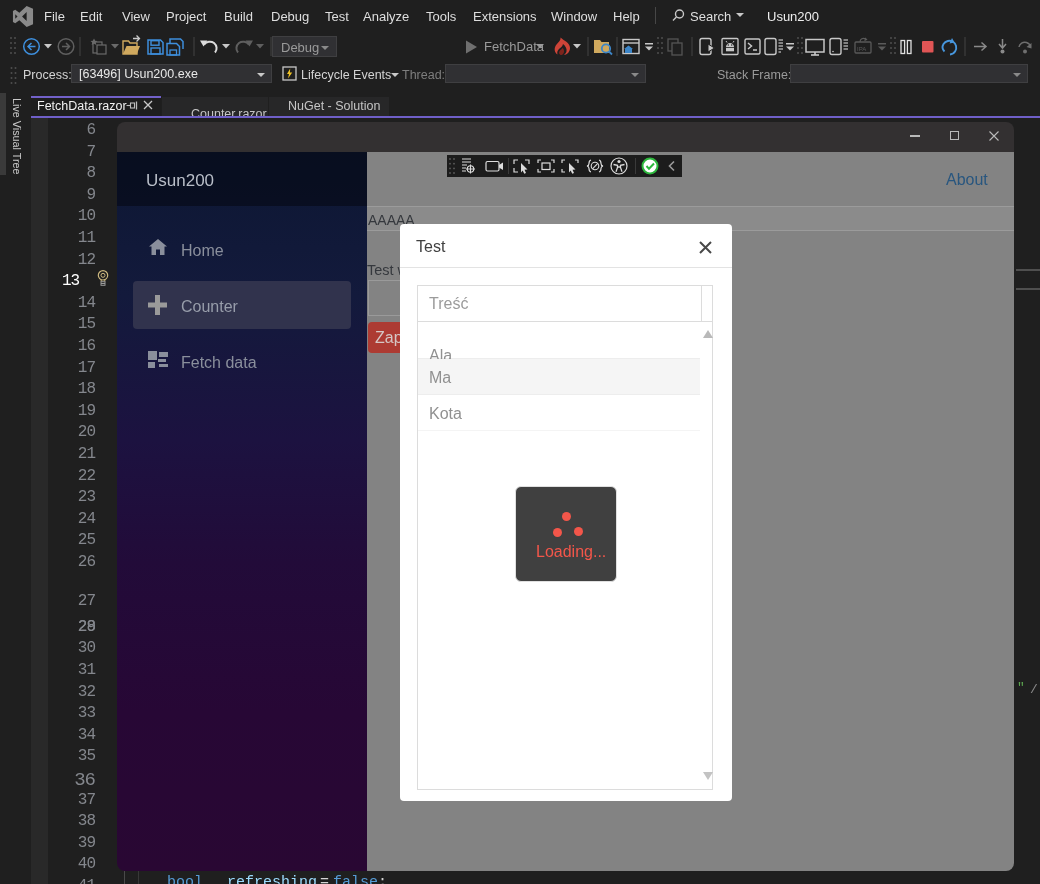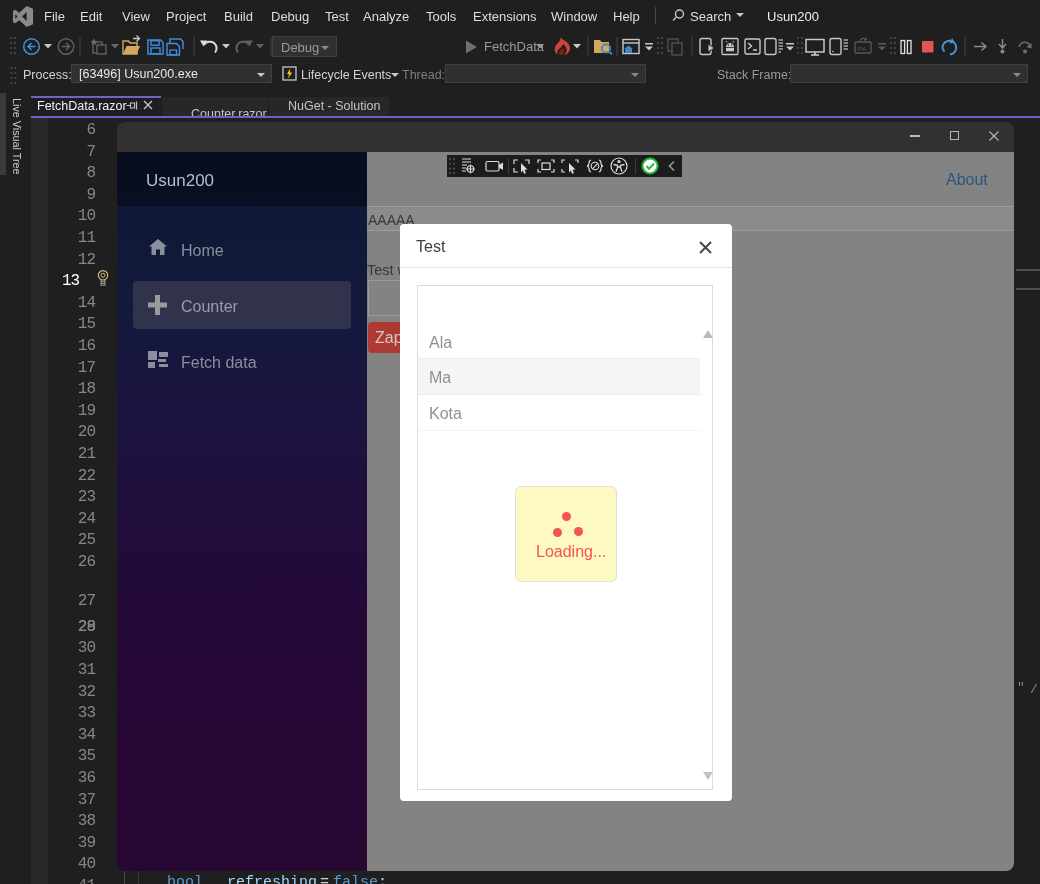--- a/index.html
+++ b/index.html
@@ -289,21 +289,21 @@
         <div class="abs" style="left:36px;top:435.0px;width:33px;text-align:right;font-family:'Liberation Mono',monospace;font-size:16px;letter-spacing:-1px;color:#84878d;">26</div>
         <div class="abs" style="left:36px;top:456.6px;width:33px;text-align:right;font-family:'Liberation Mono',monospace;font-size:16px;letter-spacing:-1px;color:#84878d;margin-top:17px;">27</div>
         <div class="abs" style="left:36px;top:500px;width:33px;text-align:right;font-family:'Liberation Mono',monospace;font-size:16px;letter-spacing:-1px;color:#84878d;">28</div>
         <div class="abs" style="left:36px;top:499.8px;width:33px;text-align:right;font-family:'Liberation Mono',monospace;font-size:16px;letter-spacing:-1px;color:#84878d;">29</div>
         <div class="abs" style="left:36px;top:521.4px;width:33px;text-align:right;font-family:'Liberation Mono',monospace;font-size:16px;letter-spacing:-1px;color:#84878d;">30</div>
         <div class="abs" style="left:36px;top:543.0px;width:33px;text-align:right;font-family:'Liberation Mono',monospace;font-size:16px;letter-spacing:-1px;color:#84878d;">31</div>
         <div class="abs" style="left:36px;top:564.6px;width:33px;text-align:right;font-family:'Liberation Mono',monospace;font-size:16px;letter-spacing:-1px;color:#84878d;">32</div>
         <div class="abs" style="left:36px;top:586.2px;width:33px;text-align:right;font-family:'Liberation Mono',monospace;font-size:16px;letter-spacing:-1px;color:#84878d;">33</div>
         <div class="abs" style="left:36px;top:607.8px;width:33px;text-align:right;font-family:'Liberation Mono',monospace;font-size:16px;letter-spacing:-1px;color:#84878d;">34</div>
         <div class="abs" style="left:36px;top:629.4px;width:33px;text-align:right;font-family:'Liberation Mono',monospace;font-size:16px;letter-spacing:-1px;color:#84878d;">35</div>
-        <div class="abs" style="left:36px;top:651.0px;width:33px;text-align:right;font-family:'Liberation Mono',monospace;font-size:16px;letter-spacing:-1px;color:#84878d;">36</div>
+        <div class="abs" style="left:36px;top:651.0px;width:33px;text-align:right;font-family:'Liberation Mono',monospace;font-size:19px;letter-spacing:-1px;color:#84878d;">36</div>
         <div class="abs" style="left:36px;top:672.6px;width:33px;text-align:right;font-family:'Liberation Mono',monospace;font-size:16px;letter-spacing:-1px;color:#84878d;">37</div>
         <div class="abs" style="left:36px;top:694.2px;width:33px;text-align:right;font-family:'Liberation Mono',monospace;font-size:16px;letter-spacing:-1px;color:#84878d;">38</div>
         <div class="abs" style="left:36px;top:715.8px;width:33px;text-align:right;font-family:'Liberation Mono',monospace;font-size:16px;letter-spacing:-1px;color:#84878d;">39</div>
         <div class="abs" style="left:36px;top:737.4px;width:33px;text-align:right;font-family:'Liberation Mono',monospace;font-size:16px;letter-spacing:-1px;color:#84878d;">40</div>
         <div class="abs" style="left:36px;top:759.0px;width:33px;text-align:right;font-family:'Liberation Mono',monospace;font-size:16px;letter-spacing:-1px;color:#84878d;">41</div>
       </div>
 
     <svg class="abs" style="left:71px;top:152px" width="12" height="16" viewBox="0 0 12 16">
       <circle cx="6" cy="5.3" r="4.7" fill="none" stroke="#cdb87e" stroke-width="1.2"></circle>
       <circle cx="6" cy="5.3" r="2" fill="none" stroke="#cdb87e" stroke-width="1"></circle>
@@ -437,35 +437,39 @@
 
     <div class="abs" id="modal" style="left:283px;top:102px;width:332px;height:577px;background:#ffffff;border-radius:4px;">
       <span class="abs" style="left:16px;top:14px;font-size:16px;color:#404040;">Test</span>
       <svg class="abs" style="left:299px;top:17px" width="13" height="13" viewBox="0 0 13 13">
         <path d="M1,1 L12,12 M12,1 L1,12" stroke="#484848" stroke-width="2"></path>
       </svg>
       <div class="abs" style="left:0;top:43px;width:332px;height:1px;background:#e3e3e3;"></div>
 
       <div class="abs" style="left:17px;top:61px;width:296px;height:505px;border:1px solid #dcdcdc;background:#fff;">
 
+        <div class="abs" style="left:0;top:0;width:294px;height:36px;border-bottom:1px solid #dcdcdc;">
+          <span class="abs" style="left:11px;top:9px;font-size:16px;color:#9b9b9b;">Treść</span>
+          <div class="abs" style="left:283px;top:0;width:1px;height:36px;background:#dcdcdc;"></div>
+        </div>
 
         <div class="abs" style="left:0;top:37px;width:282px;height:36px;border-bottom:1px solid #ededed;">
-          <span class="abs" style="left:11px;top:11px;font-size:16px;color:#909090;text-align:center;">Ala</span>
+          <span class="abs" style="left:11px;top:24px;font-size:16px;color:#909090;text-align:center;">Ala</span>
         </div>
         <div class="abs" style="left:0;top:73px;width:282px;height:36px;background:#f5f5f5;border-bottom:1px solid #ededed;">
           <span class="abs" style="left:11px;top:10px;font-size:16px;color:#909090;">Ma</span>
         </div>
         <div class="abs" style="left:0;top:109px;width:282px;height:36px;border-bottom:1px solid #f4f4f4;">
           <span class="abs" style="left:11px;top:10px;font-size:16px;color:#909090;">Kota</span>
         </div>
 
         <div class="abs" style="left:285px;top:44px;width:0;height:0;border-left:5.5px solid transparent;border-right:5.5px solid transparent;border-bottom:8px solid #b9b9b9;"></div>
         <div class="abs" style="left:285px;top:486px;width:0;height:0;border-left:5.5px solid transparent;border-right:5.5px solid transparent;border-top:8px solid #c3c3c3;"></div>
 
-        <div class="abs" style="left:97px;top:200px;width:102px;height:96px;border:1px solid #e0e0e0;border-radius:6px;background:#fef9c3;">
+        <div class="abs" style="left:97px;top:200px;width:102px;height:96px;border:1px solid #e0e0e0;border-radius:6px;background:#404040;">
           <div class="abs" style="left:46px;top:25px;width:9px;height:9px;border-radius:50%;background:#f3564a;"></div>
           <div class="abs" style="left:37px;top:41px;width:9px;height:9px;border-radius:50%;background:#f3564a;"></div>
           <div class="abs" style="left:58px;top:40px;width:9px;height:9px;border-radius:50%;background:#f3564a;"></div>
           <span class="abs" style="left:20px;top:56px;font-size:16px;color:#f3564a;">Loading...</span>
         </div>
       </div>
     </div>
   </div>
 
 </div>

